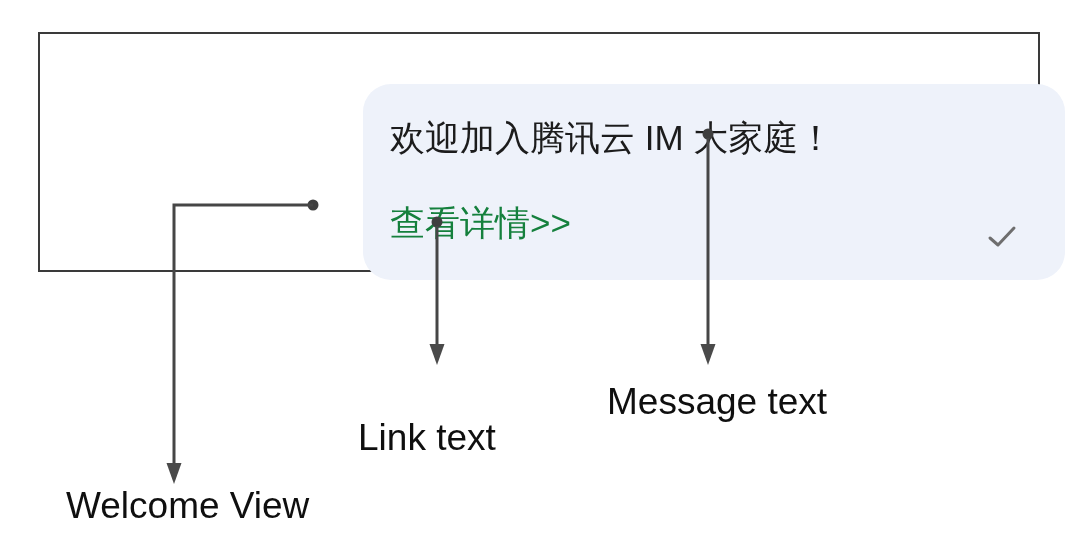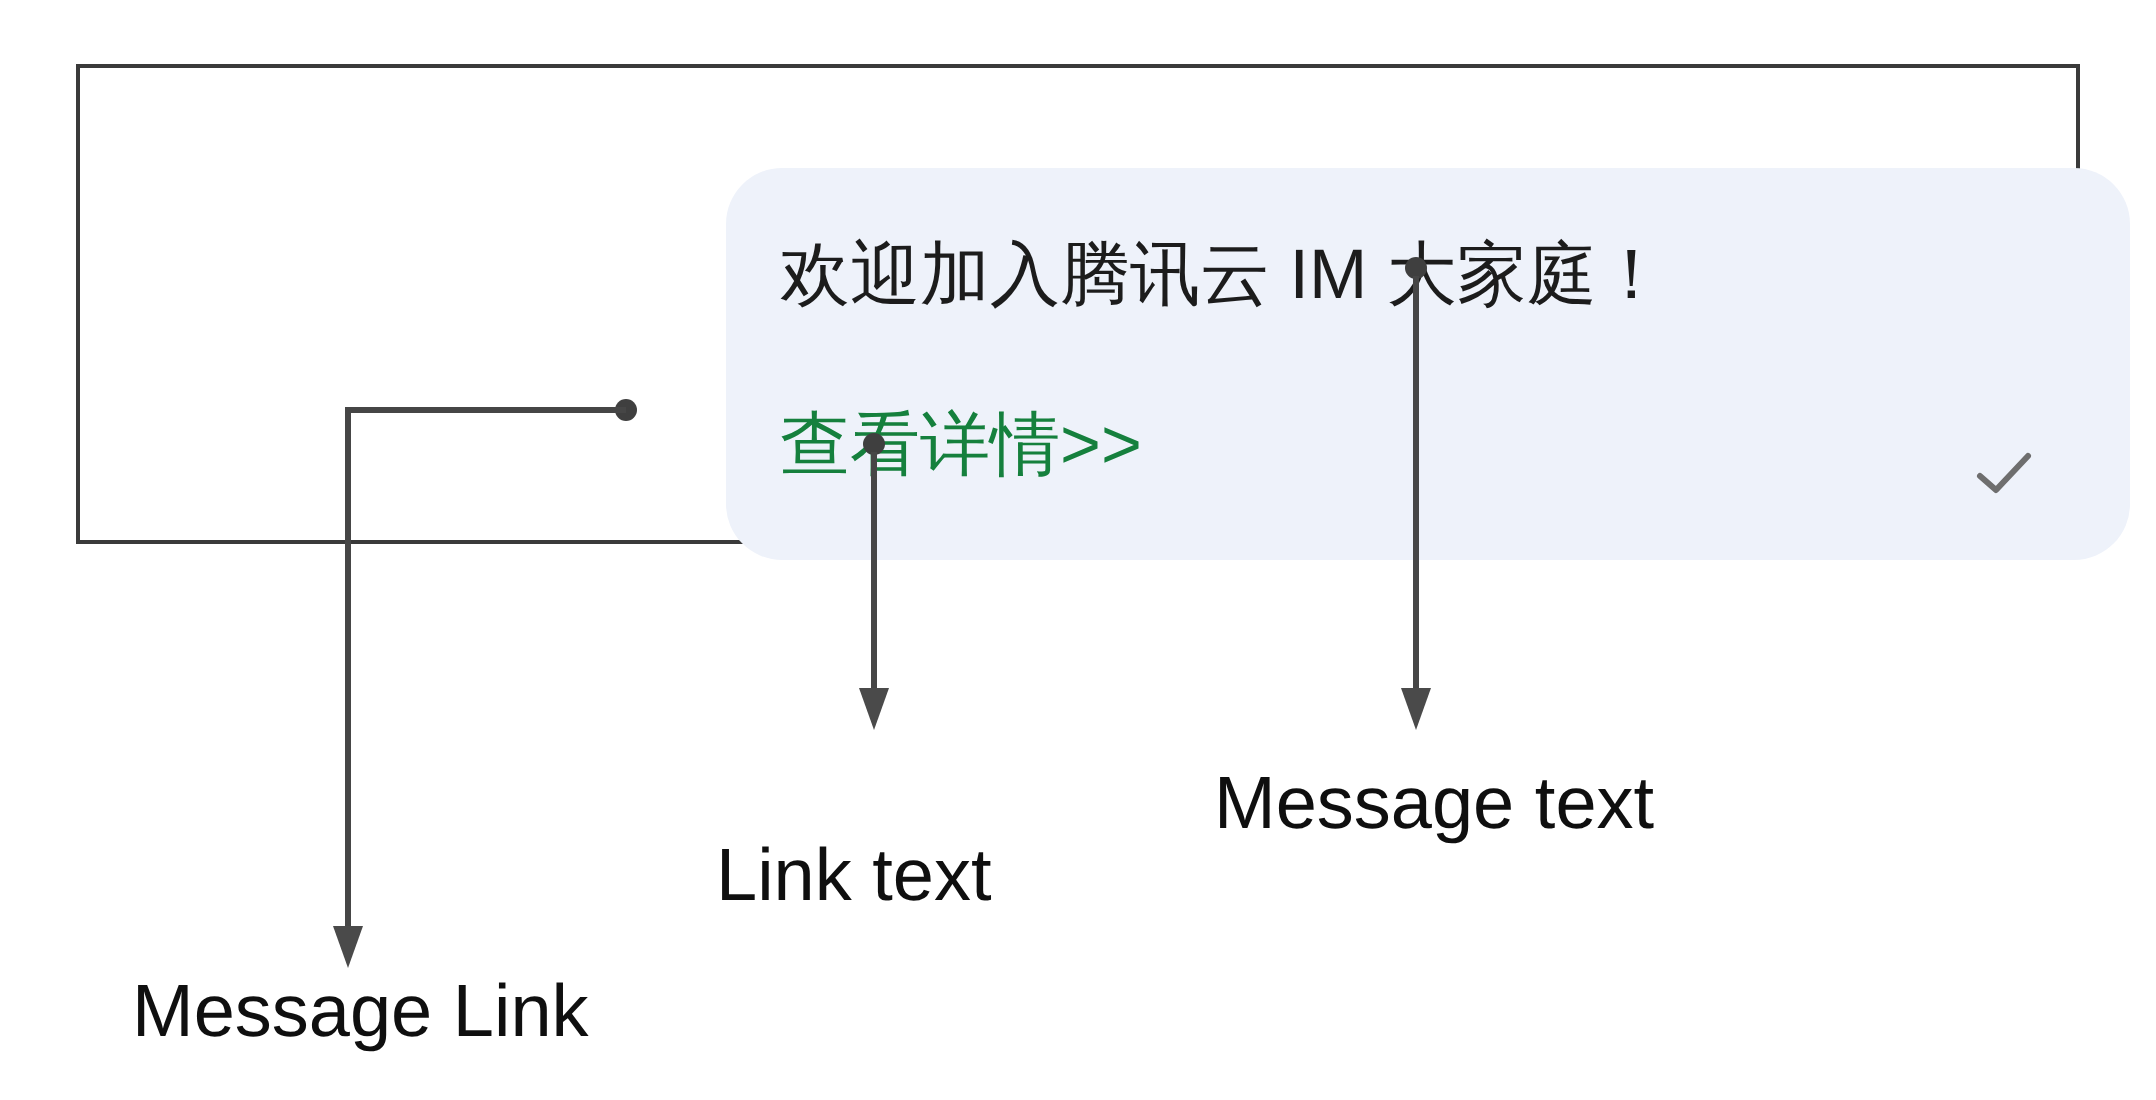--- a/index.html
+++ b/index.html
@@ -119,15 +119,15 @@
 
     <g>
       <circle cx="708" cy="134" r="5.5" fill="#3f3f3f"></circle>
       <path d="M708 138 V347" fill="none" stroke="#464646" stroke-width="3"></path>
       <polygon points="708,365 700.5,344 715.5,344" fill="#4a4a4a"></polygon>
     </g>
   </svg>
 
   <div class="ann-label ann-link">Link text</div>
   <div class="ann-label ann-welcome">Message text</div>
-  <div class="ann-label ann-mv">Message Link</div>
+  <div class="ann-label ann-mv">Welcome View</div>
 
 </div>
 
 </body></html>

